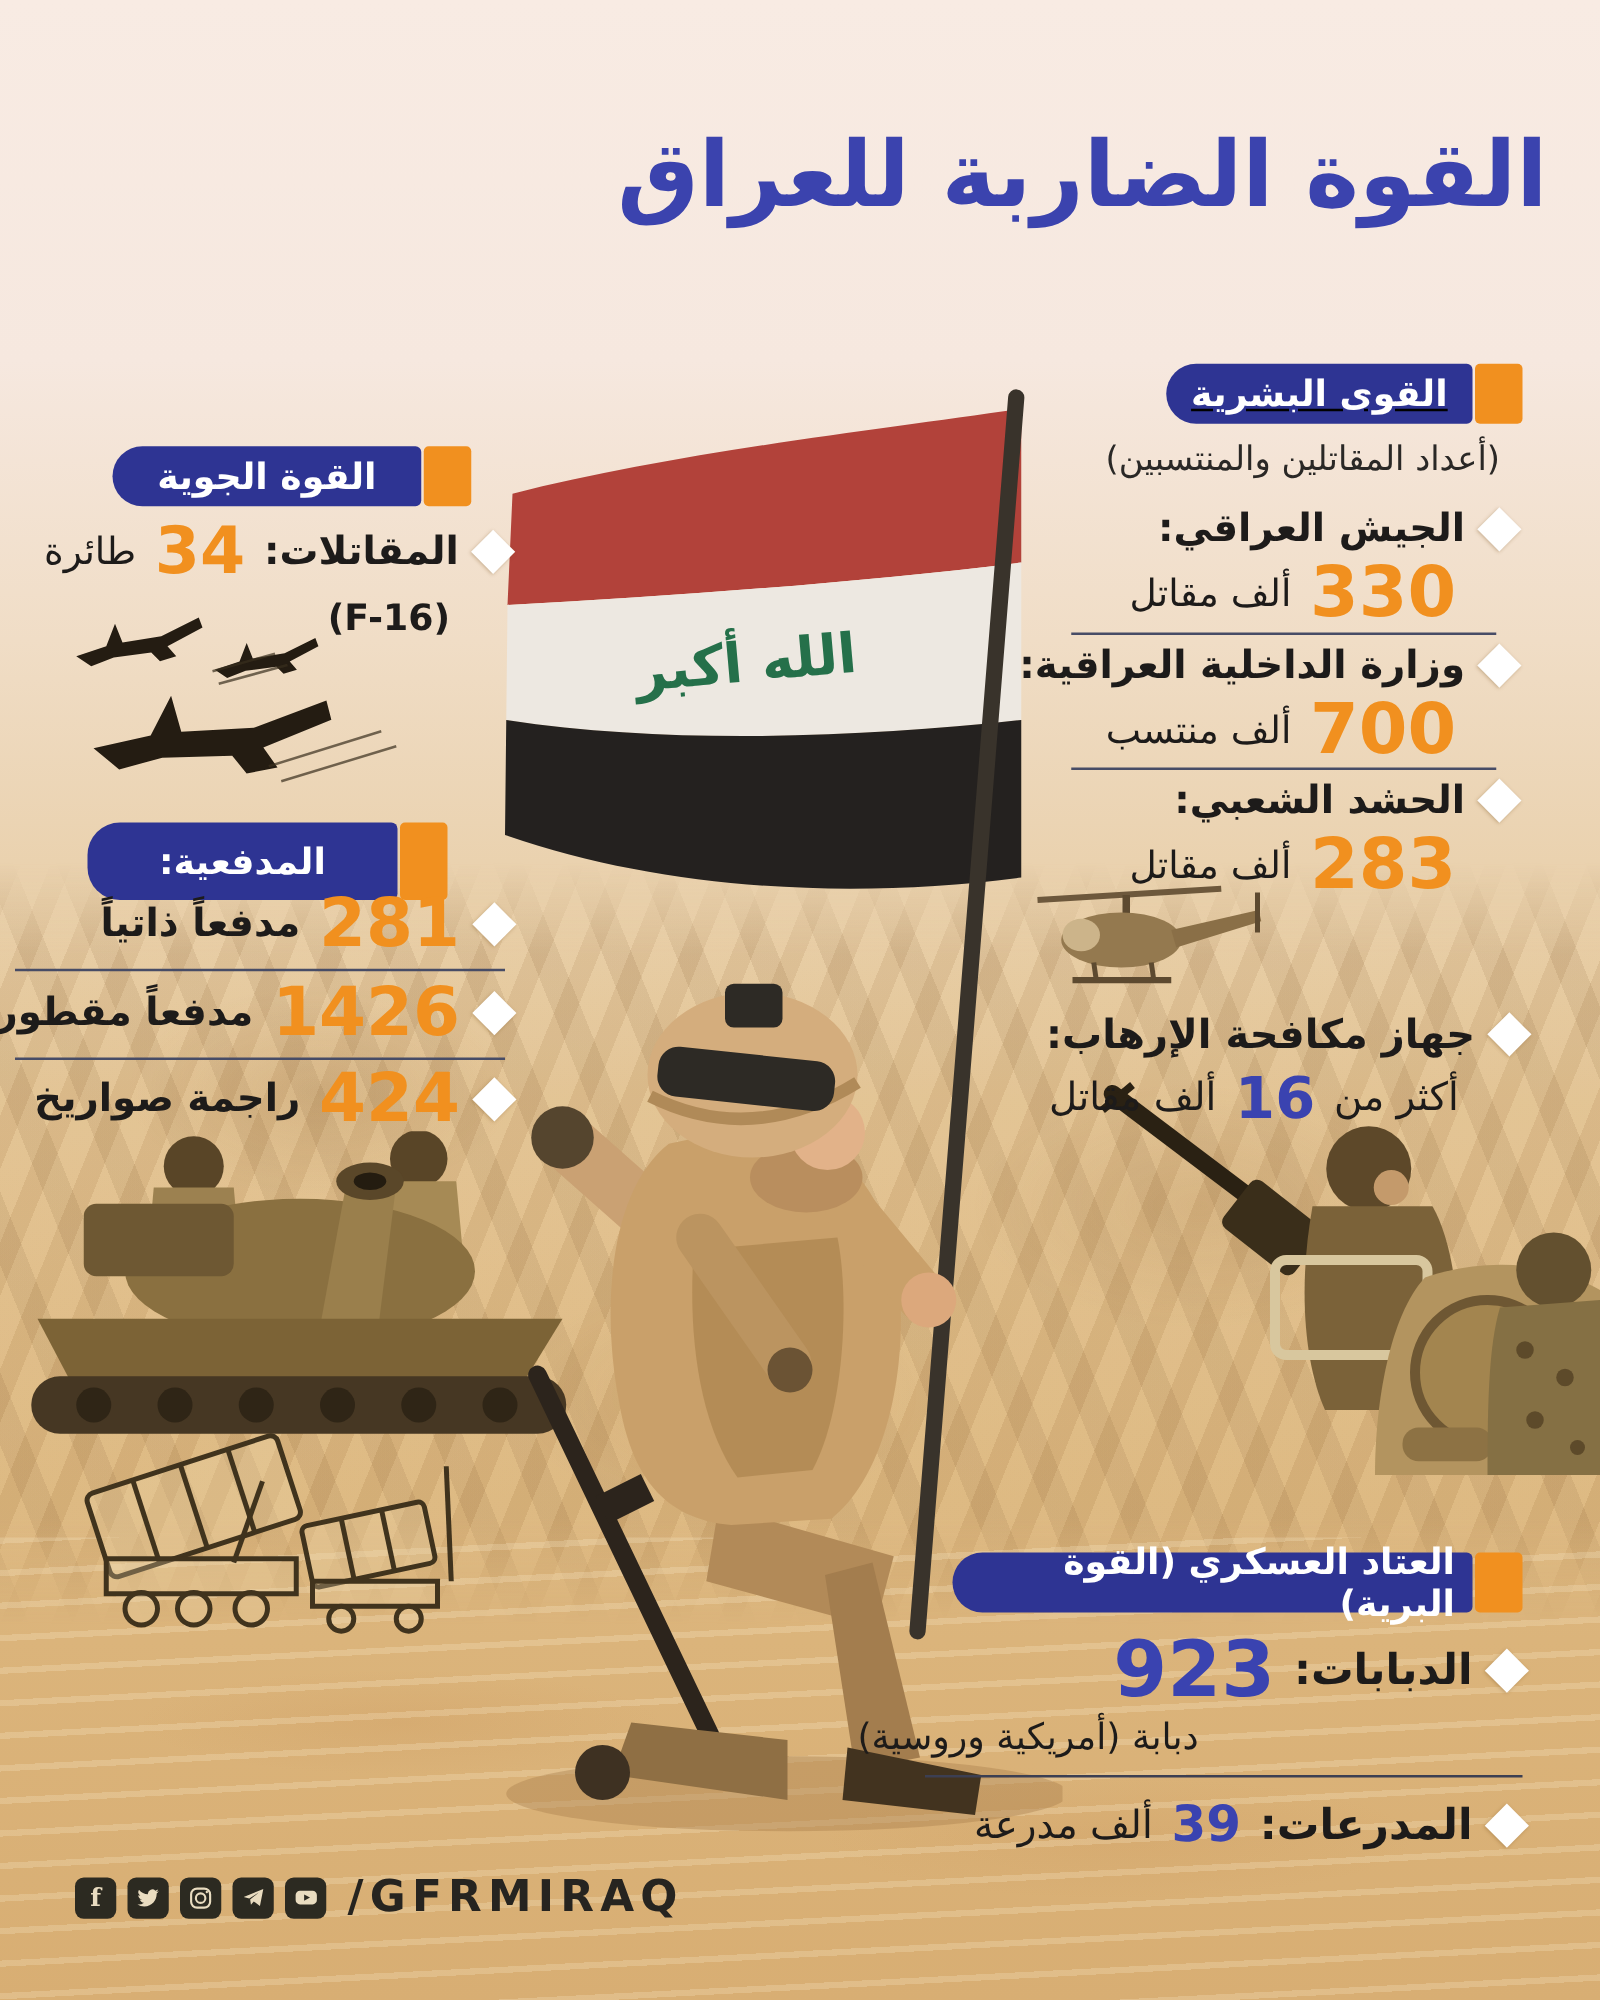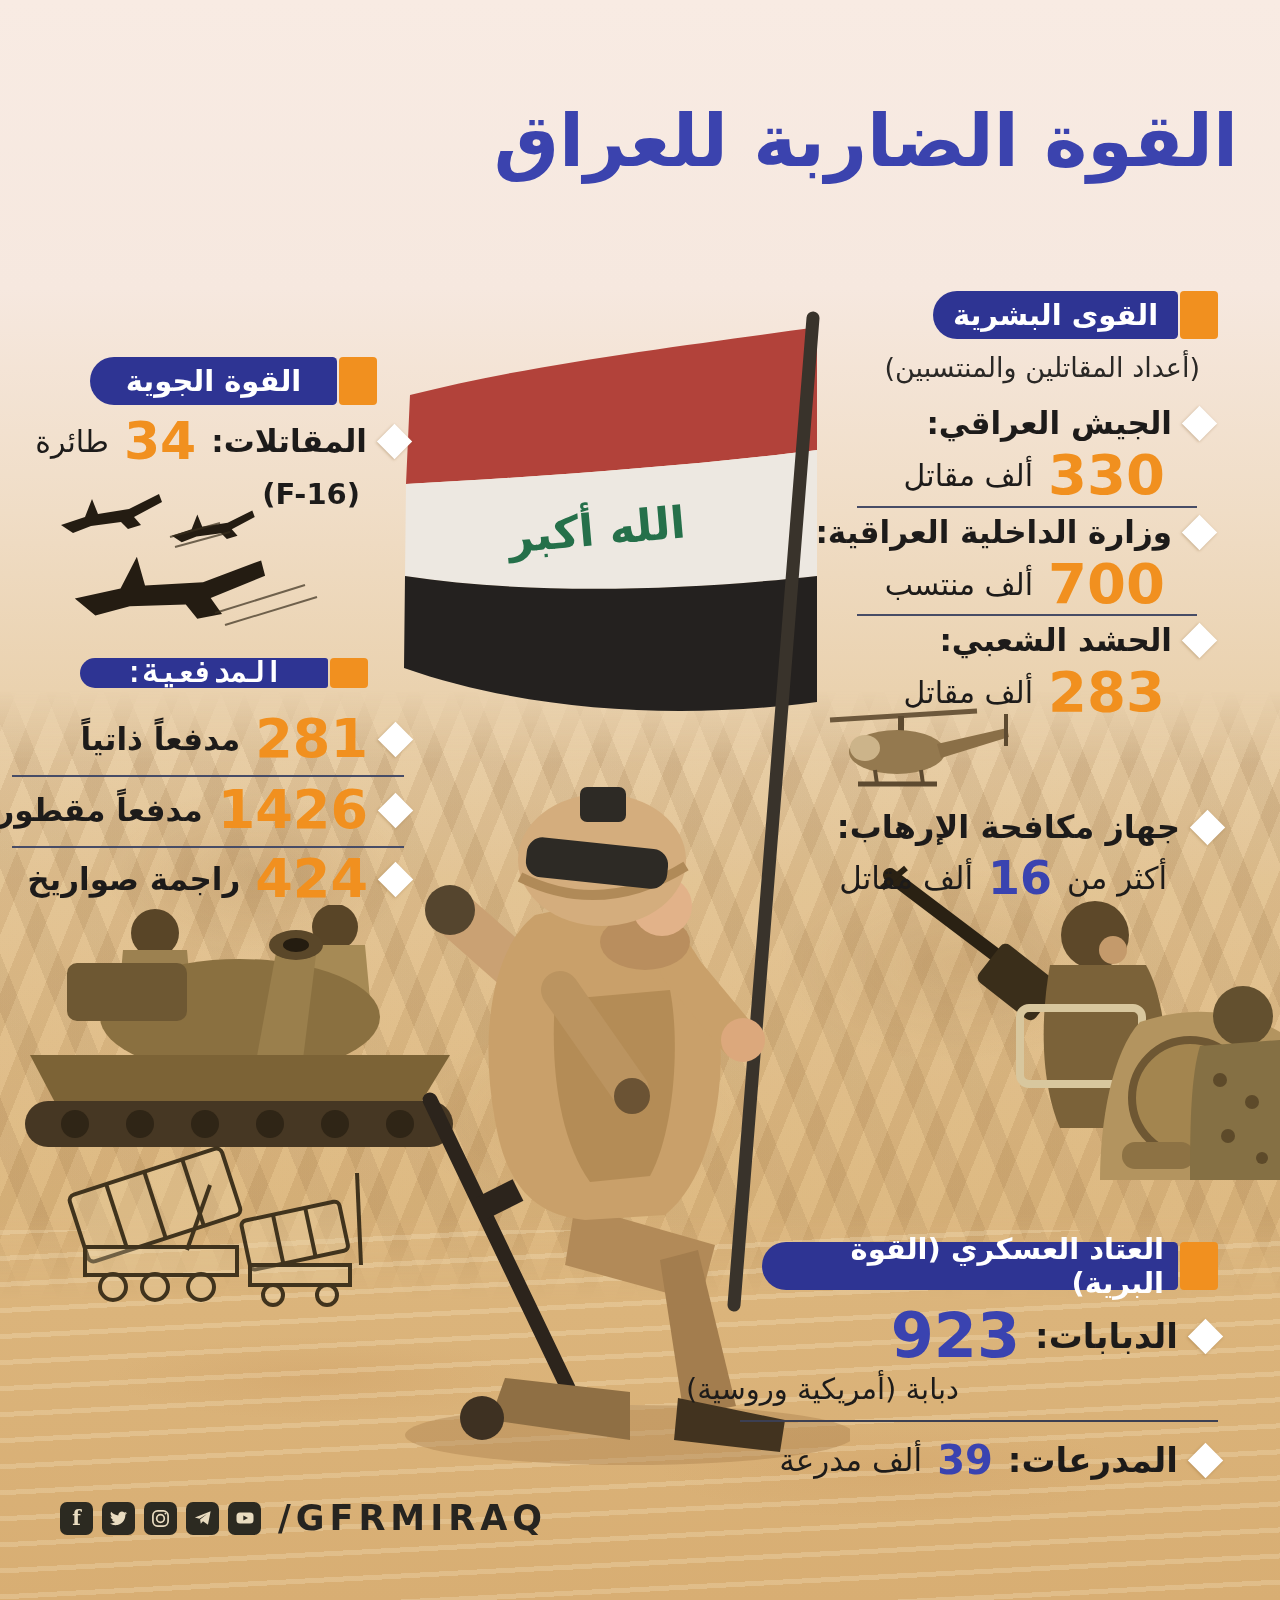--- a/index.html
+++ b/index.html
@@ -195,21 +195,21 @@
     <circle cx="413" cy="740" r="22" fill="#dca87c"></circle>
 
     <ellipse cx="315" cy="642" rx="45" ry="28" fill="#b98e5e"></ellipse>
     <circle cx="332" cy="606" r="30" fill="#e2b289"></circle>
     <ellipse cx="272" cy="560" rx="84" ry="66" fill="#d4ad7d"></ellipse>
     <path d="M190,577 Q272,618 356,566" stroke="#b08a58" stroke-width="10" fill="none"></path>
     <rect x="196" y="543" width="142" height="40" rx="16" fill="#2d2a25" transform="rotate(6 266 563)"></rect>
     <rect x="250" y="487" width="46" height="35" rx="7" fill="#2d2a25"></rect>
   </svg>
 
-  <div class="pill" style="right:62px;top:291px;width:285px;">
+  <div class="pill" style="right:62px;top:291px;width:285px;text-decoration:underline;">
     <div class="bar">القوى البشرية</div>
     <div class="sq"></div>
   </div>
   <div class="row" style="right:80px;top:352px;">
     <span style="font-size:27px;color:#2a2826;">(أعداد المقاتلين والمنتسبين)</span>
   </div>
 
   <div class="row" style="right:68px;top:405px;">
     <span class="diamond"></span>
     <span class="lbl">الجيش العراقي:</span>
@@ -254,21 +254,21 @@
     <div class="sq"></div>
   </div>
   <div class="row" style="right:873px;top:415px;">
     <span class="diamond"></span>
     <span class="lbl">المقاتلات:</span>
     <span class="num-o" style="font-size:52px;">34</span>
     <span class="unit">طائرة</span>
   </div>
   <div class="note" style="right:920px;top:477px;">(F-16)</div>
 
-  <div class="pill" style="left:80px;top:658px;width:288px;height:30px;font-family:Liberation Mono, monospace;">
+  <div class="pill" style="left:70px;top:658px;width:288px;height:62px;">
     <div class="bar">المدفعية:</div>
     <div class="sq"></div>
   </div>
   <div class="row" style="right:872px;top:712px;">
     <span class="diamond"></span>
     <span class="num-o" style="font-size:54px;">281</span>
     <span class="lbl">مدفعاً ذاتياً</span>
   </div>
   <div class="sep" style="left:12px;top:775px;width:392px;"></div>
   <div class="row" style="right:872px;top:783px;">

